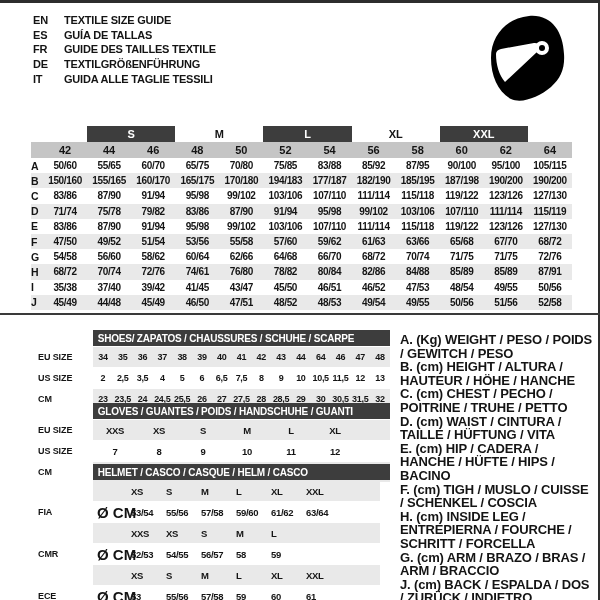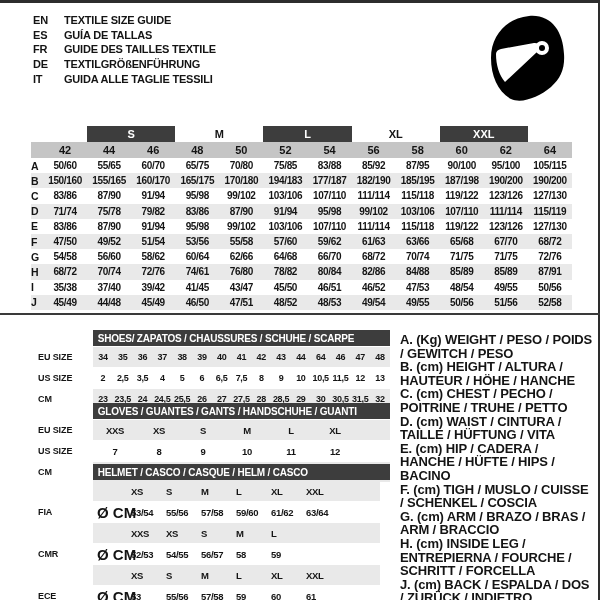--- a/index.html
+++ b/index.html
@@ -339,21 +339,21 @@
             <div class="s-cell">31,5</div>
             <div class="s-cell">32</div>
           </div>
         </div>
       </div>
   </div>
 
   <div class="sub-table gloves">
     <div class="sub-title-row">
       <div class="sub-spacer"></div>
-      <div class="sub-title">GLOVES / GUANTES / GANTS / HANDSCHUHE / GUANTI</div>
+      <div class="sub-title">GLOVES / GUANTES / POIDS / HANDSCHUHE / GUANTI</div>
     </div>
     <div>
         <div class="s-row">
           <div class="s-label">EU SIZE</div>
           <div class="s-band shaded">
             <div class="s-cell">XXS</div>
             <div class="s-cell">XS</div>
             <div class="s-cell">S</div>
             <div class="s-cell">M</div>
             <div class="s-cell">L</div>
@@ -466,17 +466,17 @@
       </div>
   </div>
 
   <div class="legend">
       <div class="legend-item">A. (Kg) WEIGHT / PESO / POIDS / GEWITCH / PESO</div>
       <div class="legend-item">B. (cm) HEIGHT / ALTURA / HAUTEUR / HÖHE / HANCHE</div>
       <div class="legend-item">C. (cm) CHEST / PECHO / POITRINE / TRUHE / PETTO</div>
       <div class="legend-item">D. (cm) WAIST / CINTURA / TAILLE / HÜFTUNG / VITA</div>
       <div class="legend-item">E. (cm) HIP / CADERA / HANCHE / HÜFTE / HIPS / BACINO</div>
       <div class="legend-item">F. (cm) TIGH / MUSLO / CUISSE / SCHENKEL / COSCIA</div>
+      <div class="legend-item">H. (cm) INSIDE LEG / ENTREPIERNA / FOURCHE / SCHRITT / FORCELLA</div>
       <div class="legend-item">G. (cm) ARM / BRAZO / BRAS / ARM / BRACCIO</div>
-      <div class="legend-item">H. (cm) INSIDE LEG / ENTREPIERNA / FOURCHE / SCHRITT / FORCELLA</div>
       <div class="legend-item">J. (cm) BACK / ESPALDA / DOS / ZURÜCK / INDIETRO</div>
     </div>
 </div>
 
 </body></html>

